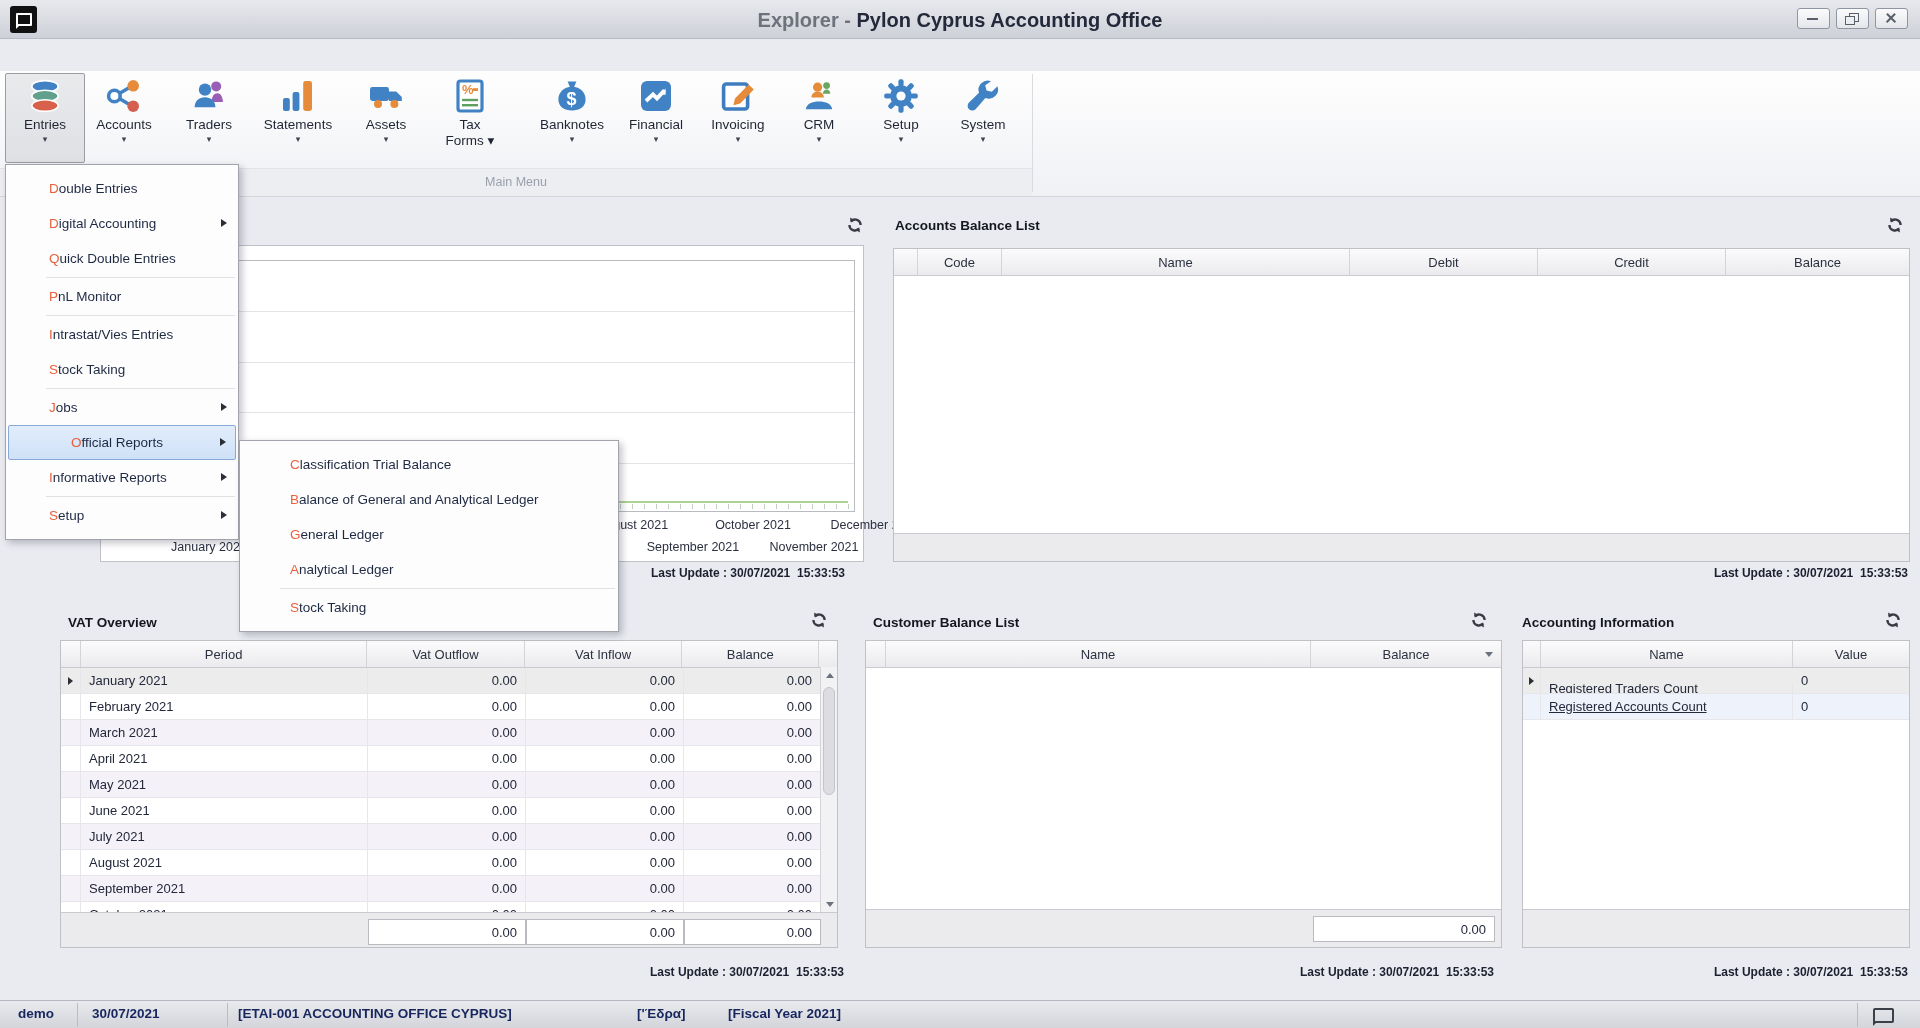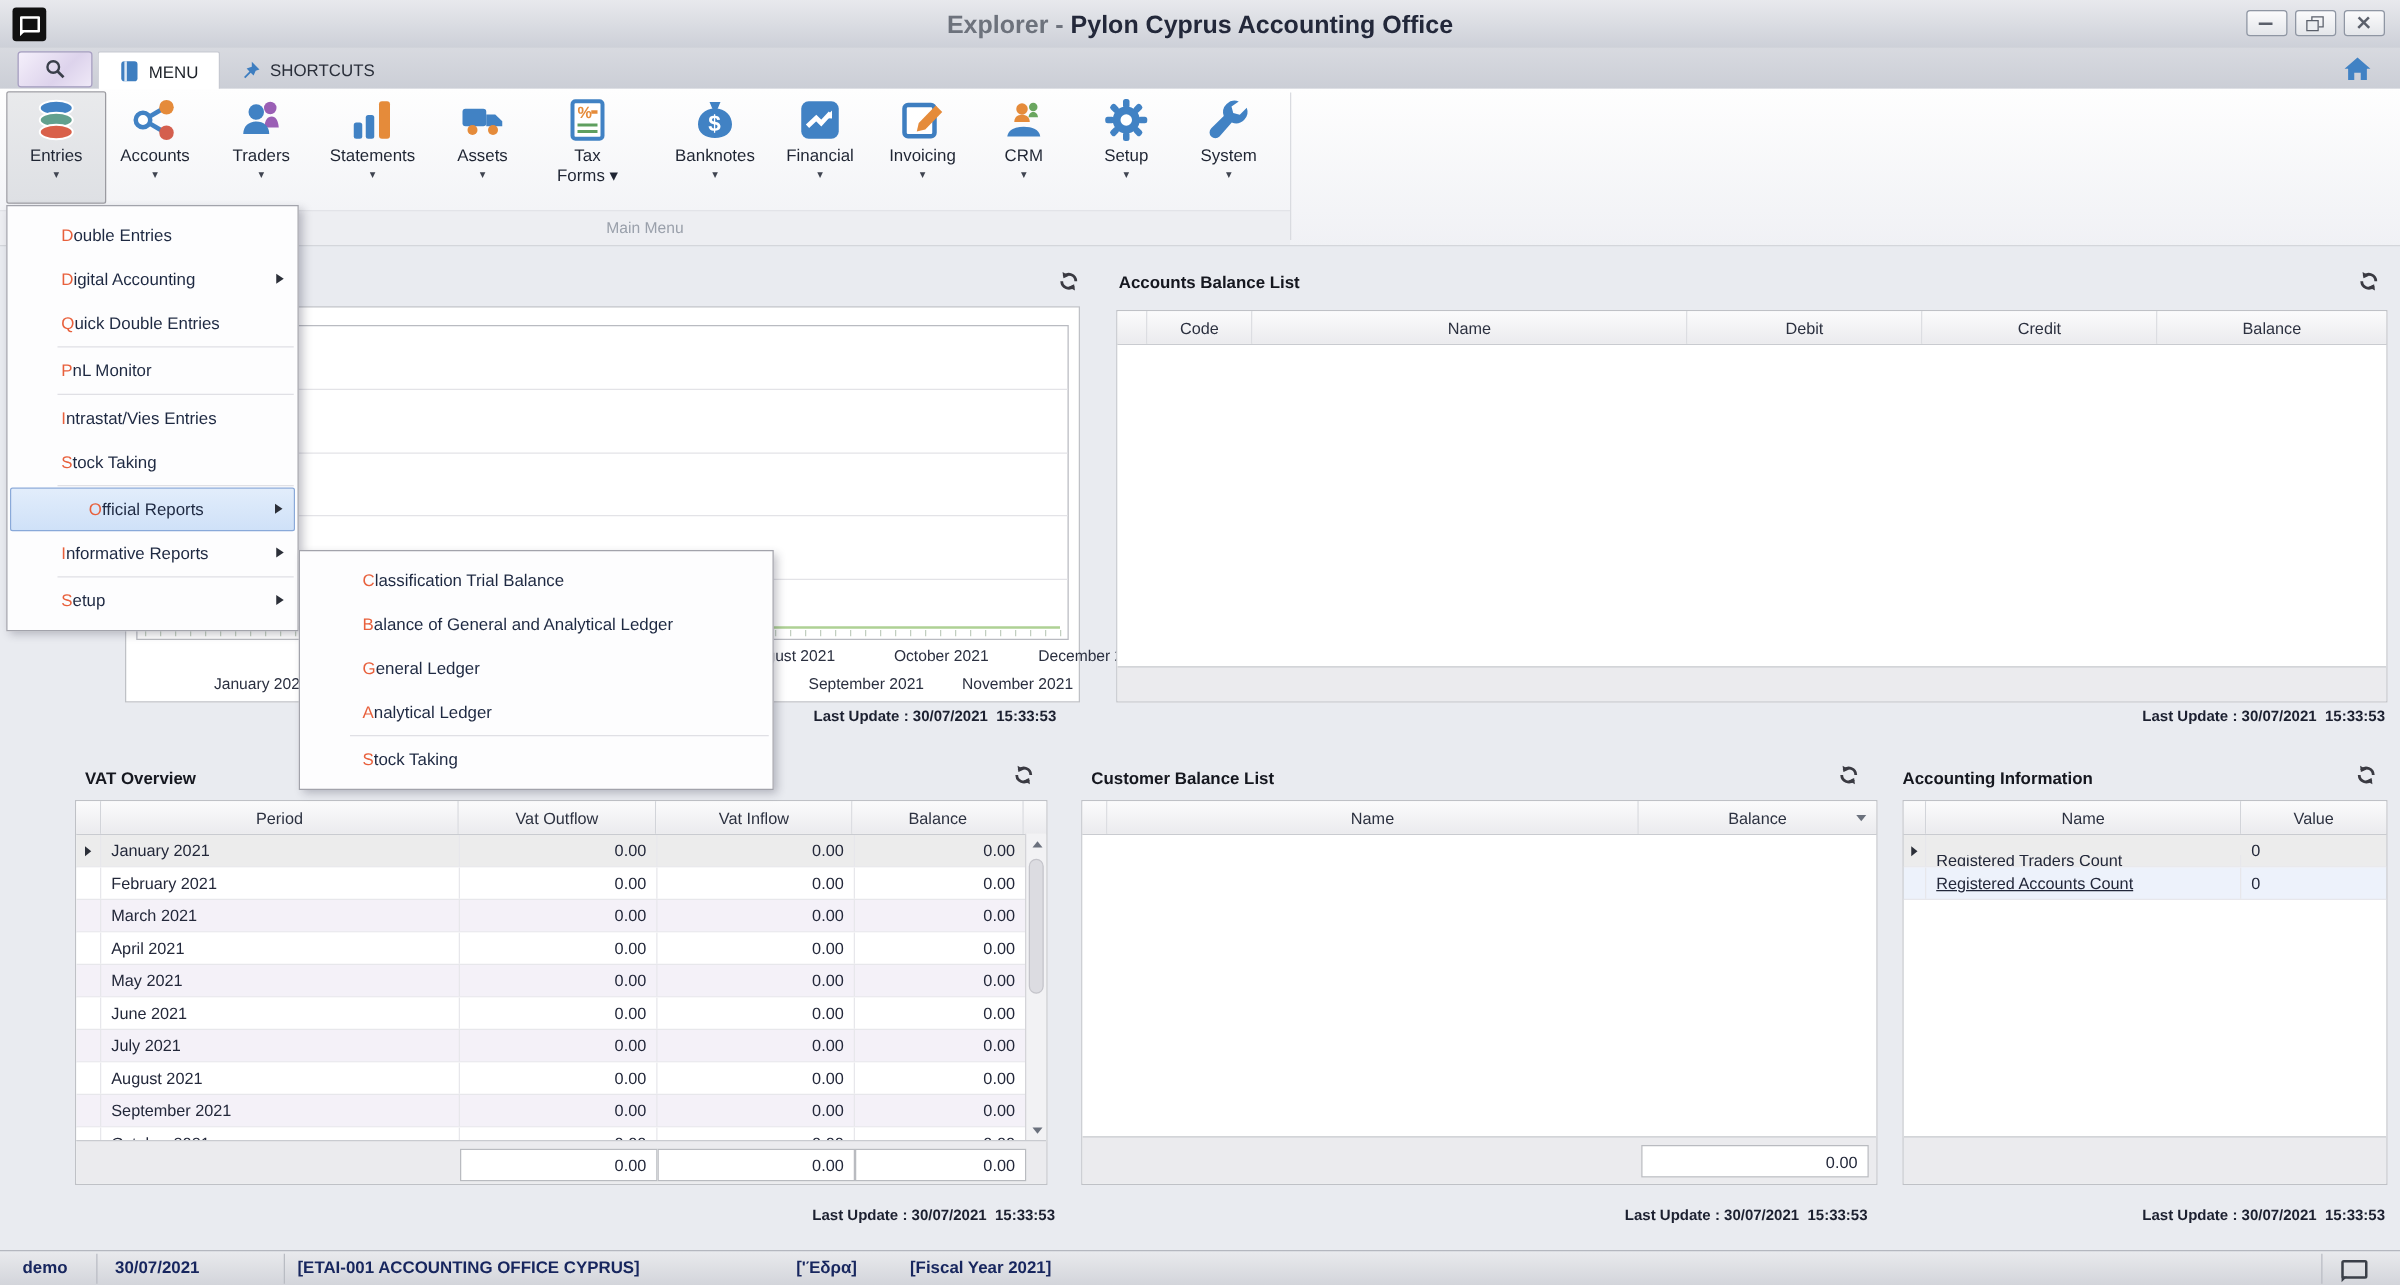--- a/index.html
+++ b/index.html
@@ -121,46 +121,20 @@
           <div class="rs1"></div>
           <div class="rs2"></div>
         </div>
       <div class="winbtn">
           <div class="x1"></div>
           <div class="x2"></div>
         </div>
     </div>
   </div>
 
-  <div class="tabrow">
-    <div class="searchbtn">
-      <svg width="19" height="19" viewBox="0 0 18 18">
-          <circle cx="7.2" cy="7.2" r="4.4" fill="none" stroke="#3a3f4a" stroke-width="1.8"></circle>
-          <line x1="10.6" y1="10.6" x2="15" y2="15" stroke="#3a3f4a" stroke-width="2"></line>
-        </svg>
-    </div>
-    <div class="tab active" style="left:78px;">
-      <svg width="17" height="18" viewBox="0 0 17 18">
-          <rect x="2" y="1" width="13" height="16" rx="2.5" fill="#3e7ec0"></rect>
-          <rect x="4.5" y="1" width="2" height="16" fill="#dbe8f5"></rect>
-        </svg>
-      <span>MENU</span>
-    </div>
-    <div class="tab" style="left:176px;">
-      <svg width="17" height="17" viewBox="0 0 18 18">
-          <path d="M10 1.5l6.5 6.5-3.2 1-1.8 4.2-2.4-2.4-4.6 4.6-1.1-1.1 4.6-4.6L5.6 7.3l4.4-1.6z" fill="#3e7ec0"></path>
-        </svg>
-      <span>SHORTCUTS</span>
-    </div>
-    <div class="homebtn">
-      <svg width="24" height="22" viewBox="0 0 18 17">
-          <path d="M9 1.5l8 7h-2.2v7H11v-4.5H7V15.5H3.2v-7H1z" fill="#4182c4"></path>
-        </svg>
-    </div>
-  </div>
 
   <div class="ribbon">
     <div id="ribbon-buttons">
         <div class="rbtn pressed" style="left: 5px; width: 78px;">
           <div class="rbicon">
             <svg width="36" height="36" viewBox="0 0 18 18">
               <ellipse cx="9" cy="4.2" rx="6.6" ry="2.9" fill="#4182c4" stroke="#fff" stroke-width="0.8"></ellipse>
               <ellipse cx="9" cy="9" rx="6.6" ry="2.9" fill="#62a08e" stroke="#fff" stroke-width="0.8"></ellipse>
               <ellipse cx="9" cy="13.8" rx="6.6" ry="2.9" fill="#d9604a" stroke="#fff" stroke-width="0.8"></ellipse>
             </svg>
@@ -621,20 +595,21 @@
   <div class="menu" id="entries-menu" style="left:5px;top:164px;width:234px;">
       <div class="mitem"><span class="morange">D</span><span>ouble Entries</span></div>
       <div class="mitem"><span class="morange">D</span><span>igital Accounting</span><div class="marrow tri-right"></div></div>
       <div class="mitem"><span class="morange">Q</span><span>uick Double Entries</span></div>
       <div class="msep"></div>
       <div class="mitem"><span class="morange">P</span><span>nL Monitor</span></div>
       <div class="msep"></div>
       <div class="mitem"><span class="morange">I</span><span>ntrastat/Vies Entries</span></div>
       <div class="mitem"><span class="morange">S</span><span>tock Taking</span></div>
       <div class="msep"></div>
+      <div class="mitem"><span class="morange">J</span><span>obs</span><div class="marrow tri-right"></div></div>
       <div class="mitem hl"><span class="morange">O</span><span>fficial Reports</span><div class="marrow tri-right"></div></div>
       <div class="mitem"><span class="morange">I</span><span>nformative Reports</span><div class="marrow tri-right"></div></div>
       <div class="msep"></div>
       <div class="mitem"><span class="morange">S</span><span>etup</span><div class="marrow tri-right"></div></div>
     </div>
 
   <div class="menu submenu" id="reports-submenu" style="left:239px;top:440px;width:380px;">
       <div class="mitem"><span class="morange">C</span><span>lassification Trial Balance</span></div>
       <div class="mitem"><span class="morange">B</span><span>alance of General and Analytical Ledger</span></div>
       <div class="mitem"><span class="morange">G</span><span>eneral Ledger</span></div>

